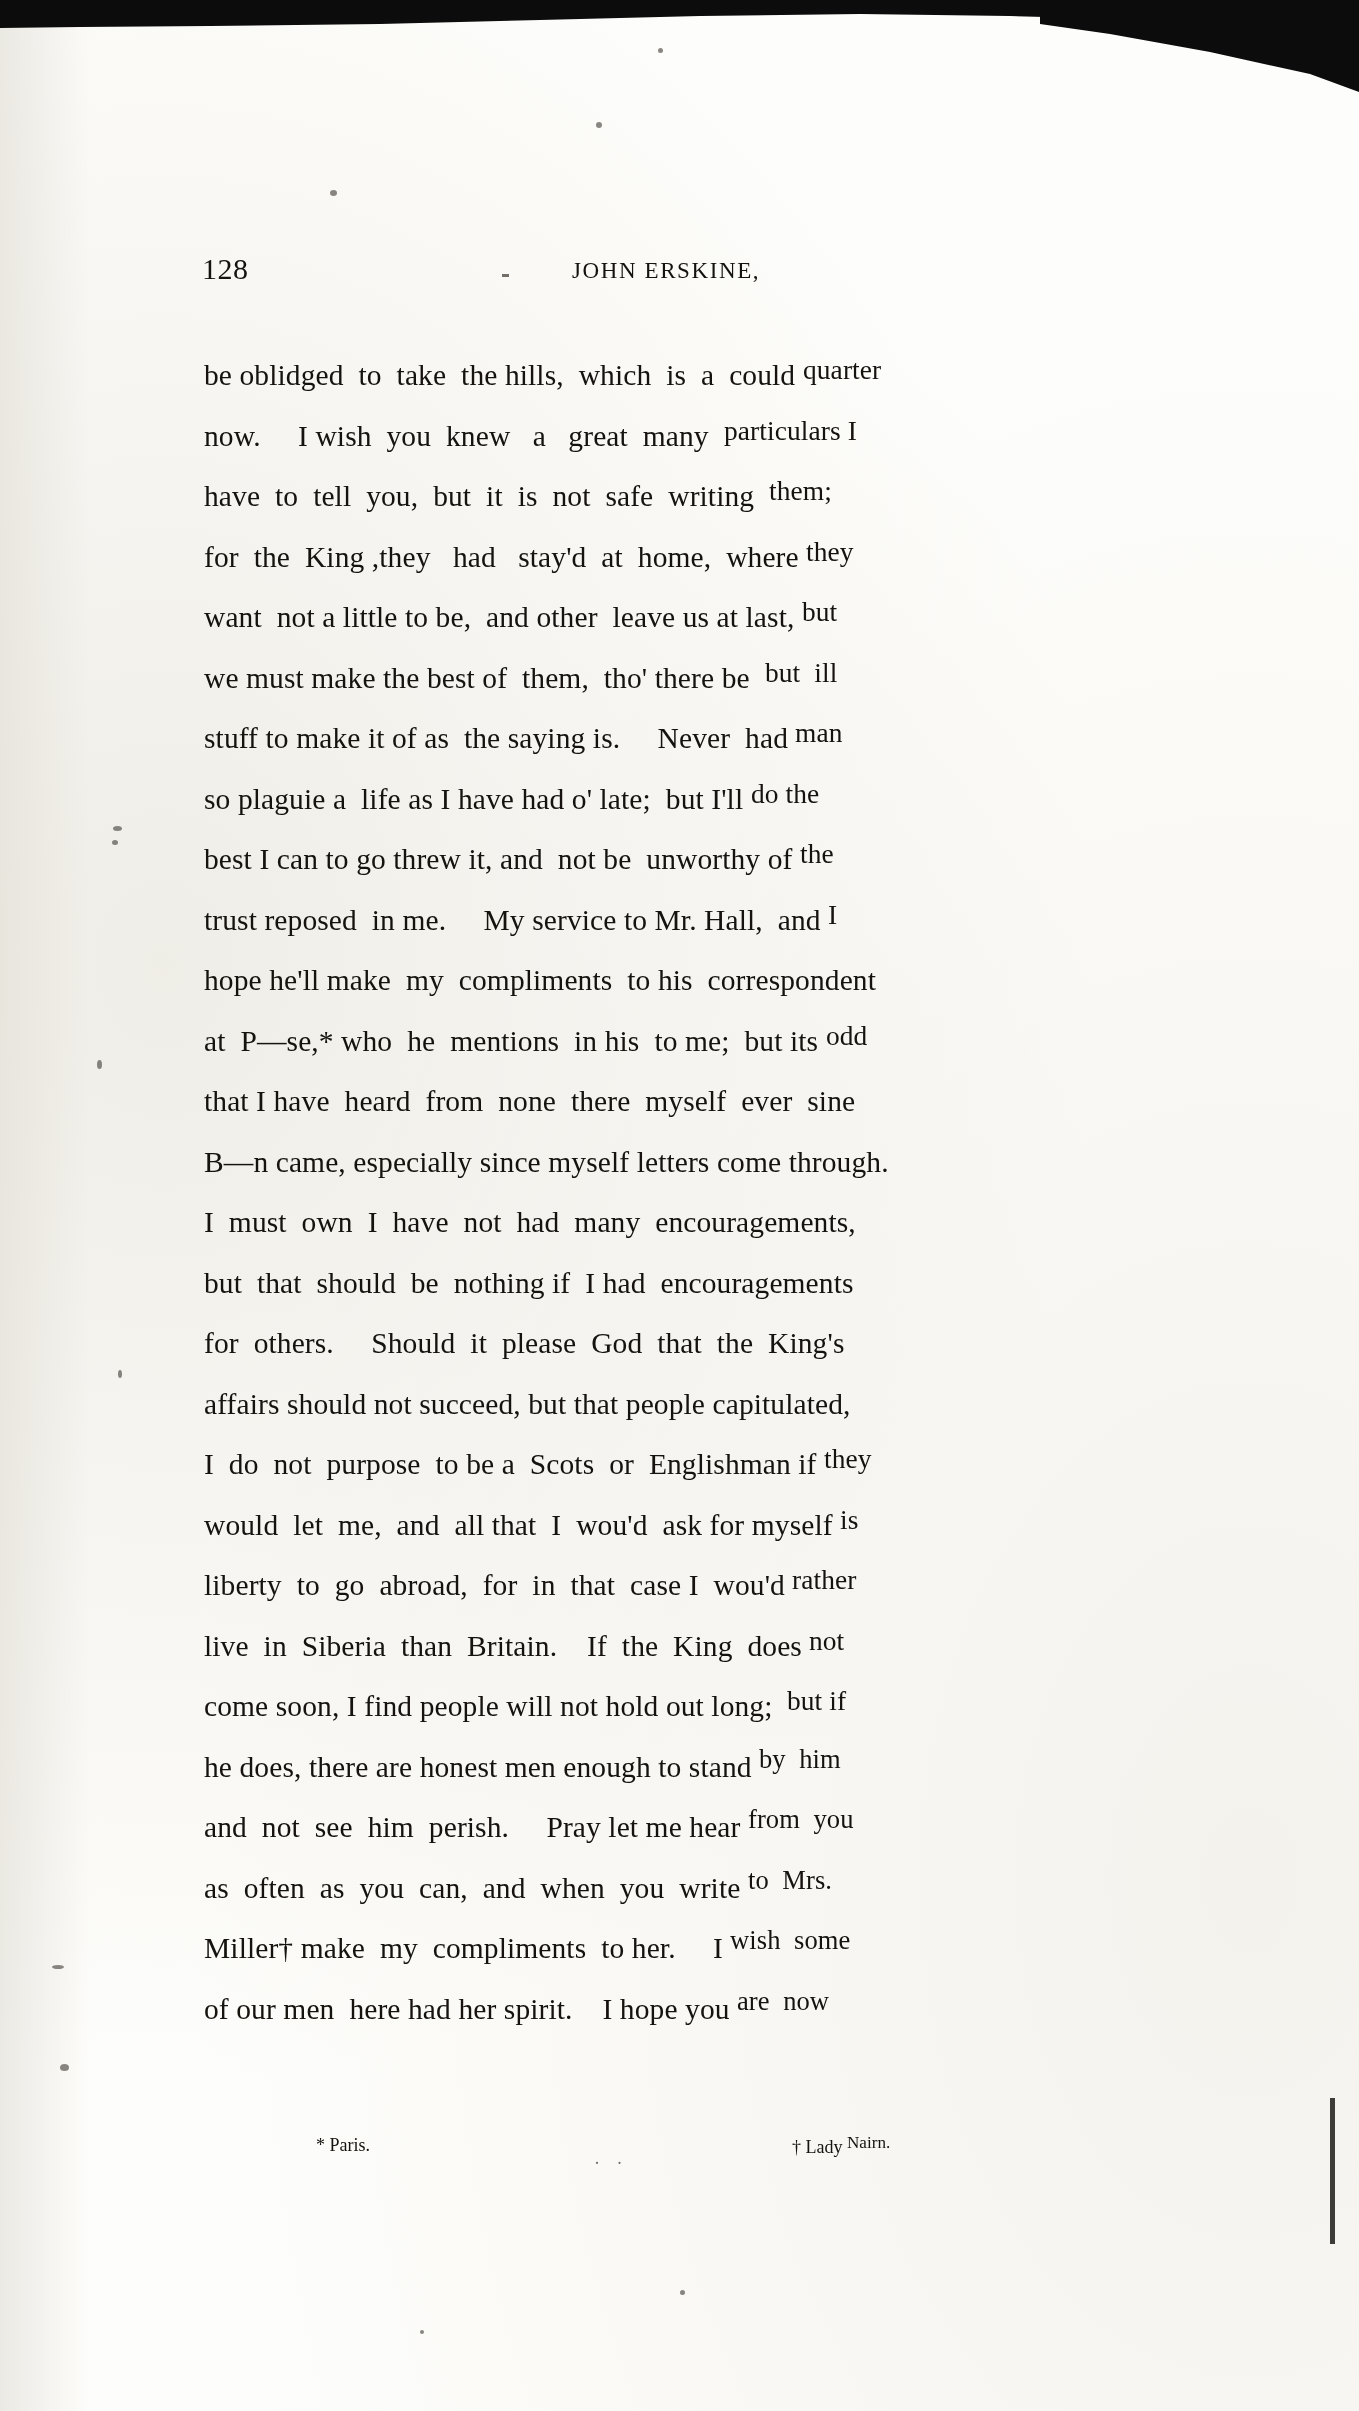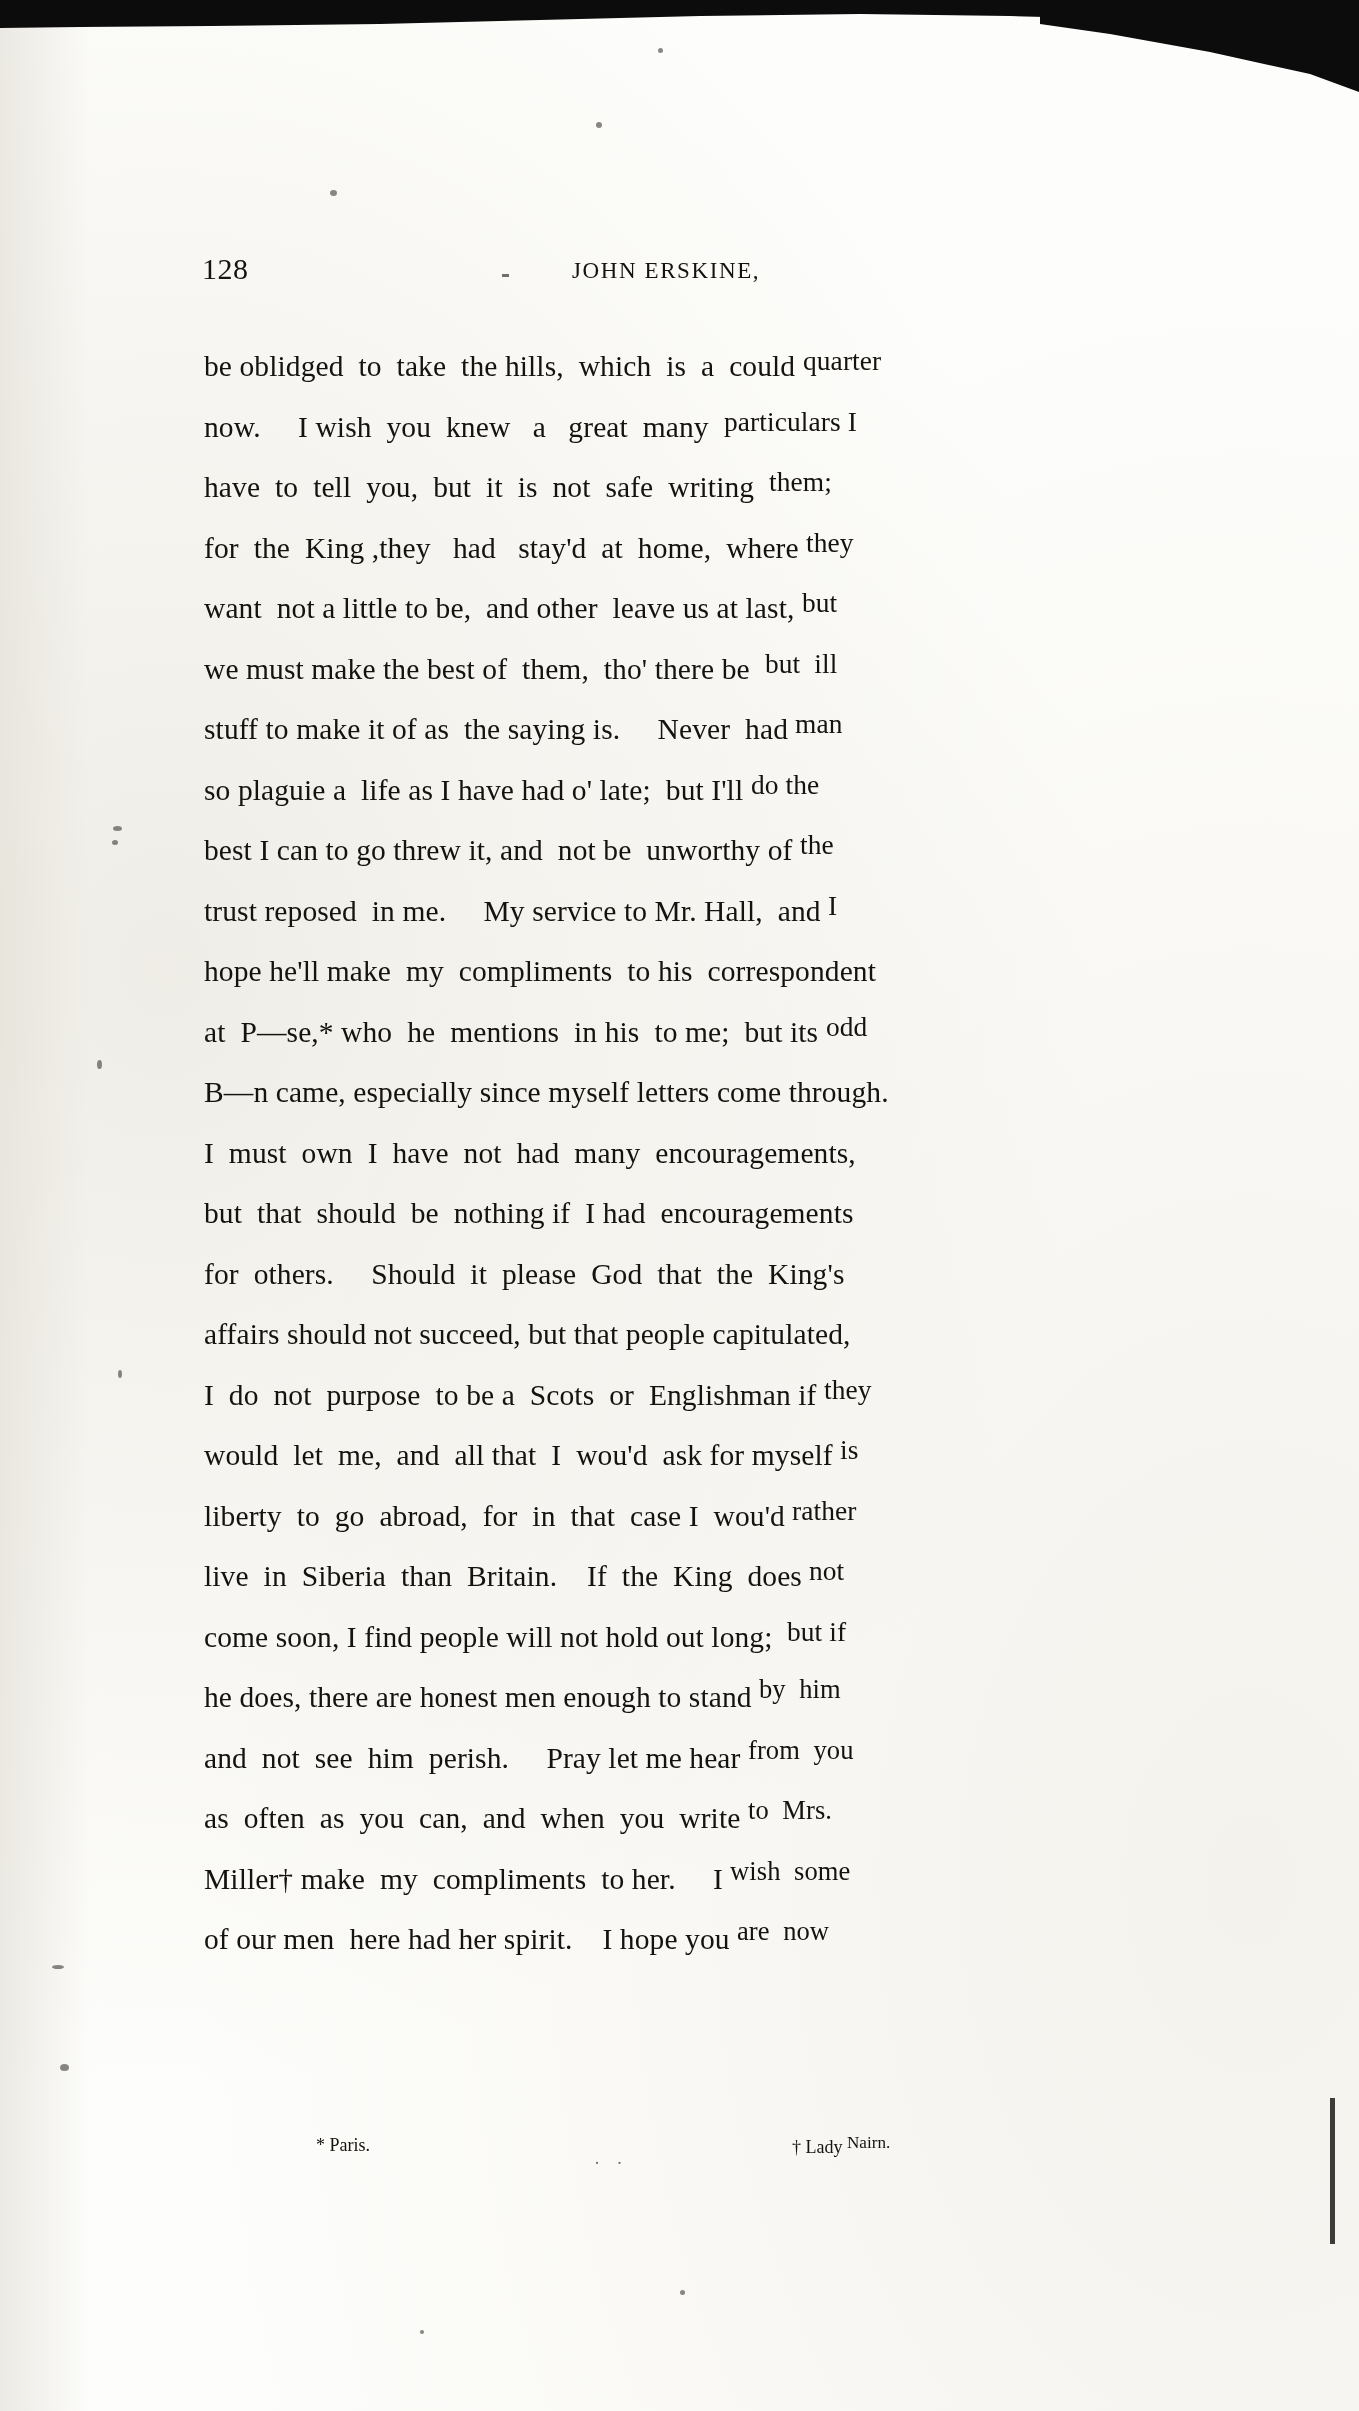--- a/index.html
+++ b/index.html
@@ -112,21 +112,21 @@
     top: 22px;
     width: 7px;
     height: 3px;
     background: #3a342c;
     opacity: 0.7;
   }
 
   .body-text {
     position: absolute;
     left: 192px;
-    top: 336px;
+    top: 345px;
     width: 1060px;
   }
   .line {
     font-size: 29.5px;
     line-height: 60.5px;
     white-space: pre;
     letter-spacing: 0.1px;
   }
   
   .line .tail {
@@ -207,20 +207,21 @@
     <div class="line"><span>have  to  tell  you,  but  it  is  not  safe  writing  </span><span class="tail">them;</span></div>
     <div class="line"><span>for  the  King ,they   had   stay'd  at  home,  where </span><span class="tail">they</span></div>
     <div class="line"><span>want  not a little to be,  and other  leave us at last, </span><span class="tail">but</span></div>
     <div class="line"><span>we must make the best of  them,  tho' there be  </span><span class="tail">but  ill</span></div>
     <div class="line"><span>stuff to make it of as  the saying is.     Never  had </span><span class="tail">man</span></div>
     <div class="line"><span>so plaguie a  life as I have had o' late;  but I'll </span><span class="tail">do the</span></div>
     <div class="line"><span>best I can to go threw it, and  not be  unworthy of </span><span class="tail">the</span></div>
     <div class="line"><span>trust reposed  in me.     My service to Mr. Hall,  and </span><span class="tail">I</span></div>
     <div class="line"><span>hope he'll make  my  compliments  to his  correspondent</span></div>
     <div class="line"><span>at  P—se,* who  he  mentions  in his  to me;  but its </span><span class="tail">odd</span></div>
+    <div class="line"><span>that I have  heard  from  none  there  myself  ever  sine</span></div>
     <div class="line"><span>B—n came, especially since myself letters come through.</span></div>
     <div class="line"><span>I  must  own  I  have  not  had  many  encouragements,</span></div>
     <div class="line"><span>but  that  should  be  nothing if  I had  encouragements</span></div>
     <div class="line"><span>for  others.     Should  it  please  God  that  the  King's</span></div>
     <div class="line"><span>affairs should not succeed, but that people capitulated,</span></div>
     <div class="line"><span>I  do  not  purpose  to be a  Scots  or  Englishman if </span><span class="tail">they</span></div>
     <div class="line"><span>would  let  me,  and  all that  I  wou'd  ask for myself </span><span class="tail">is</span></div>
     <div class="line"><span>liberty  to  go  abroad,  for  in  that  case I  wou'd </span><span class="tail">rather</span></div>
     <div class="line"><span>live  in  Siberia  than  Britain.    If  the  King  does </span><span class="tail">not</span></div>
     <div class="line"><span>come soon, I find people will not hold out long;  </span><span class="tail">but if</span></div>

